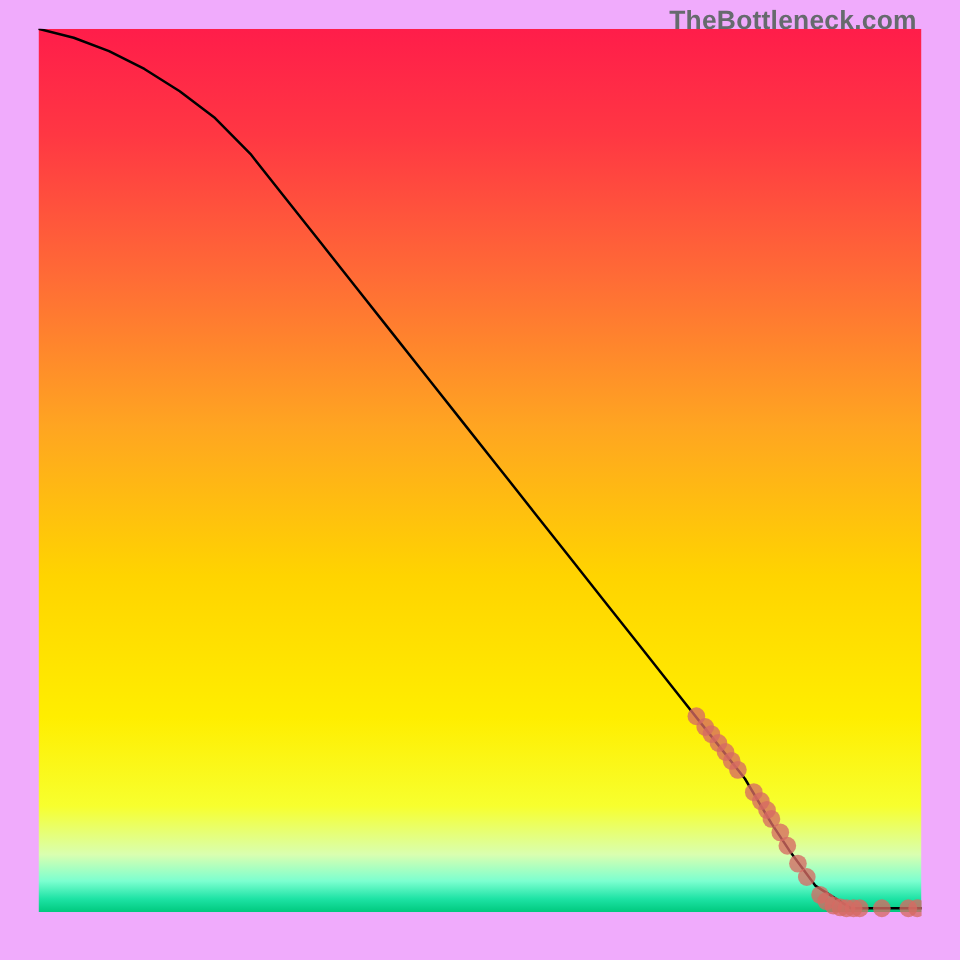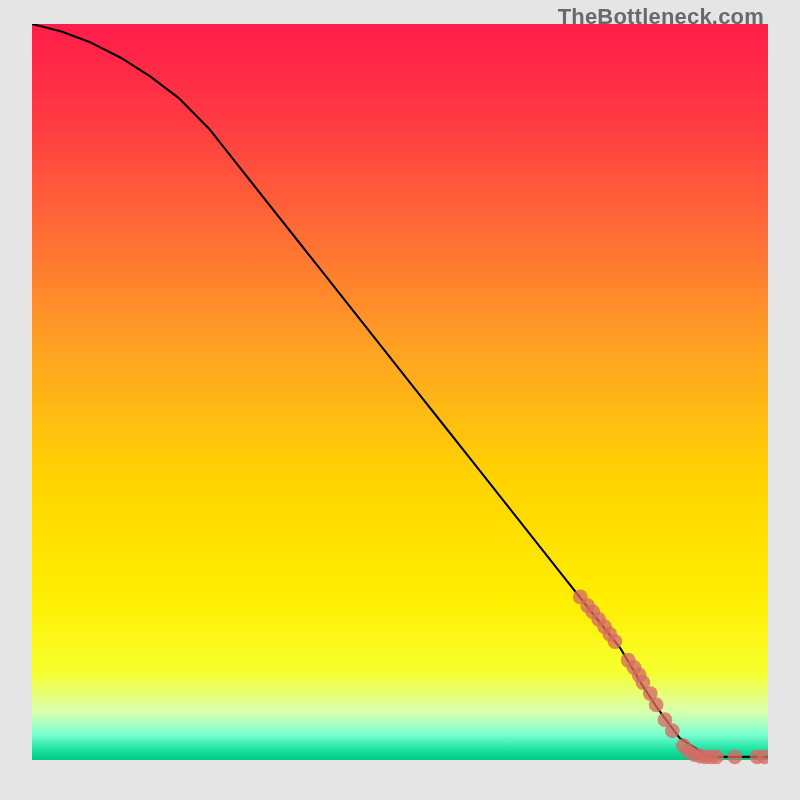--- a/index.html
+++ b/index.html
@@ -8,21 +8,21 @@
     width: 800px;
     height: 800px;
     background: #000;
     overflow: hidden;
     font-family: Arial, Helvetica, sans-serif;
   }
   .stage {
     position: relative;
     width: 800px;
     height: 800px;
-    background: #e5e5e5;
+    background: #f0abfc;
   }
   .plot-area {
     position: absolute;
     left: 32px;
     top: 24px;
     width: 736px;
     height: 744px;
     overflow: hidden;
   }
   .gradient-bg {

